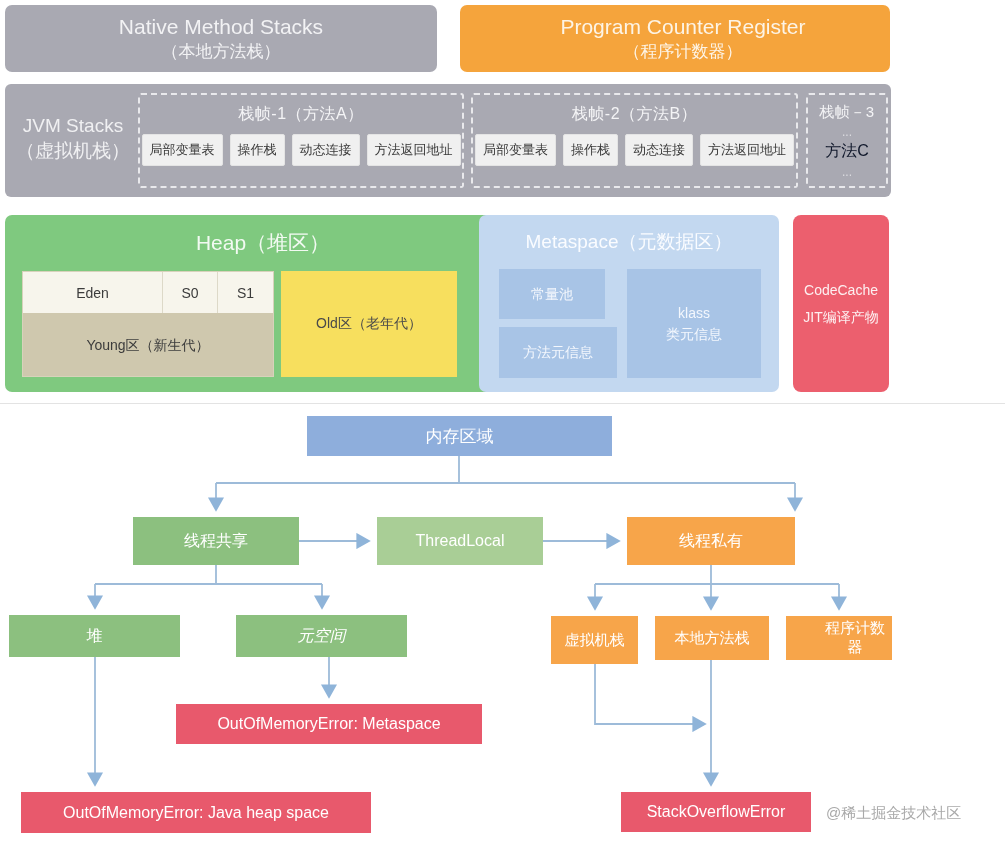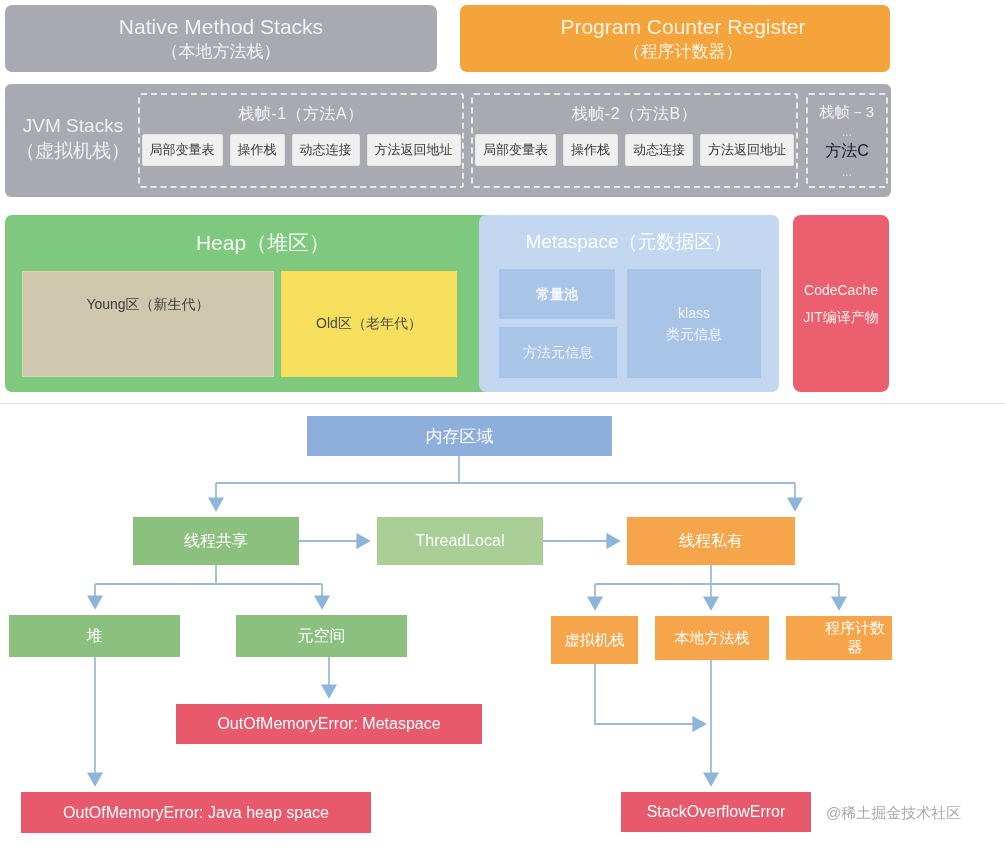--- a/index.html
+++ b/index.html
@@ -105,21 +105,21 @@
   }
   #metaspace-title {
     position:absolute; left:0; top:14px; width:100%;
     text-align:center; color:#fafcff; font-size:19px;
   }
   .ms-cell {
     position:absolute; background:#a8c4e6;
     display:flex; flex-direction:column; align-items:center; justify-content:center;
     color:#f3f7fd; font-size:14px; line-height:1.5;
   }
-  #ms-constpool { left:20px; top:54px; width:116px; height:50px;font-weight:bold; }
+  #ms-constpool { left:20px; top:54px; width:106px; height:50px; }
   #ms-methodmeta { left:20px; top:112px; width:118px; height:51px; }
   #ms-klass { left:148px; top:54px; width:134px; height:109px; }
 
   #codecache {
     left:793px; top:215px; width:96px; height:177px;
     background:#ec5f6e; border-radius:8px;
     font-size:14px; color:#fdf0f1; line-height:1.9;
   }
 
   
@@ -133,21 +133,21 @@
   .n-green-l { background:#a9ce96; }
   .n-orange{ background:#f7a54a; }
   .n-red   { background:#e8596c; }
 
   #n-memory-area { left:307px; top:12px; width:305px; height:40px; font-size:17px; }
   #n-shared      { left:133px; top:113px; width:166px; height:48px; }
   #n-threadlocal { left:377px; top:113px; width:166px; height:48px; }
   #n-private     { left:627px; top:113px; width:168px; height:48px; }
 
   #n-heap        { left:9px;   top:211px; width:171px; height:42px; }
-  #n-metaspace   { left:236px; top:211px; width:171px; height:42px; }
+  #n-metaspace   { left:236px; top:211px; width:171px; height:42px;font-style:italic; }
   #n-vmstack     { left:551px; top:212px; width:87px;  height:48px; font-size:15px; }
   #n-nativestack { left:655px; top:212px; width:114px; height:44px; font-size:15px; }
   #n-pcreg       { left:786px; top:212px; width:106px; height:44px; font-size:15px;padding-left:32px; }
 
   #n-oom-meta    { left:176px; top:300px; width:306px; height:40px; font-size:16px; }
   #n-oom-heap    { left:21px;  top:388px; width:350px; height:41px; font-size:16px; }
   #n-soe         { left:621px; top:388px; width:190px; height:40px; font-size:16px; }
 
   #watermark {
     position:absolute; left:826px; top:400px;
@@ -206,20 +206,25 @@
         <div class="frame-title">栈帧－3</div>
         <div class="frame-dots">...</div>
         <div class="f3-method">方法C</div>
         <div class="frame-dots">...</div>
       </div>
     </div>
 
     <div class="abs" id="heap">
       <div id="heap-title">Heap（堆区）</div>
       <div id="young">
+        <div class="young-top">
+          <div class="ycell" id="ycell-eden">Eden</div>
+          <div class="ycell" id="ycell-s0">S0</div>
+          <div class="ycell" id="ycell-s1">S1</div>
+        </div>
         <div id="young-label">Young区（新生代）</div>
       </div>
       <div id="old">
         <span>Old区</span>
         <span>（老年代）</span>
       </div>
     </div>
 
     <div class="abs" id="metaspace">
       <div id="metaspace-title">Metaspace（元数据区）</div>

